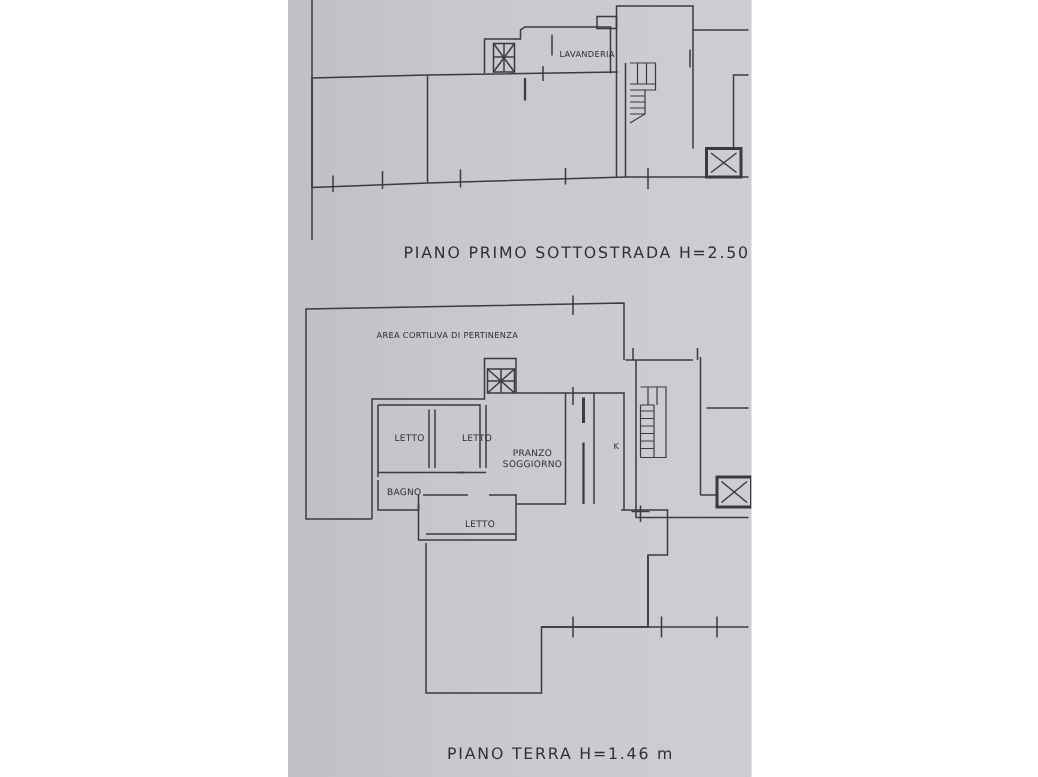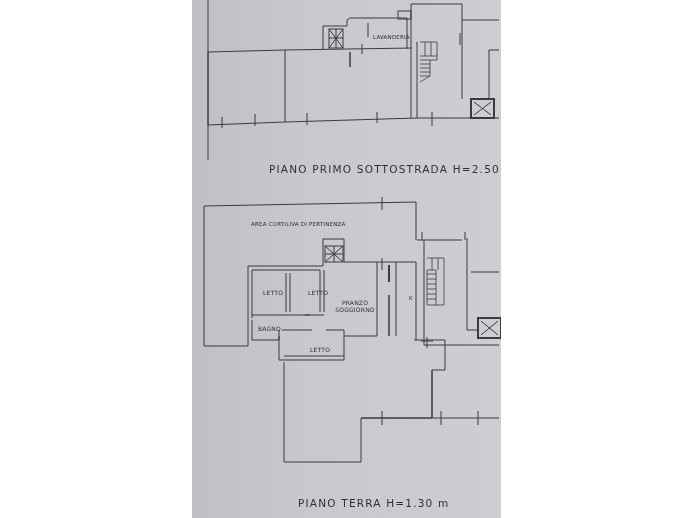--- a/index.html
+++ b/index.html
@@ -165,14 +165,14 @@
   <span class="lbl room-small" style="left:59px; top:221px;">AREA CORTILIVA DI PERTINENZA</span>
   <span class="lbl room" style="left:71px; top:289px;">LETTO</span>
   <span class="lbl room" style="left:116px; top:289px;">LETTO</span>
   <div class="lbl room center" style="left:163px; top:299px;">
     <div>PRANZO</div>
     <div>SOGGIORNO</div>
   </div>
   <span class="lbl room" style="left:66px; top:325px;">BAGNO</span>
   <span class="lbl room" style="left:118px; top:346px;">LETTO</span>
   <span class="lbl room-small" style="left:217px; top:295px;">K</span>
-  <span class="lbl title" style="left:106px; top:497px;">PIANO TERRA  H=1.30 m</span>
+  <span class="lbl title" style="left:106px; top:497px;">PIANO TERRA  H=1.46 m</span>
 </div>
 
 </body></html>

